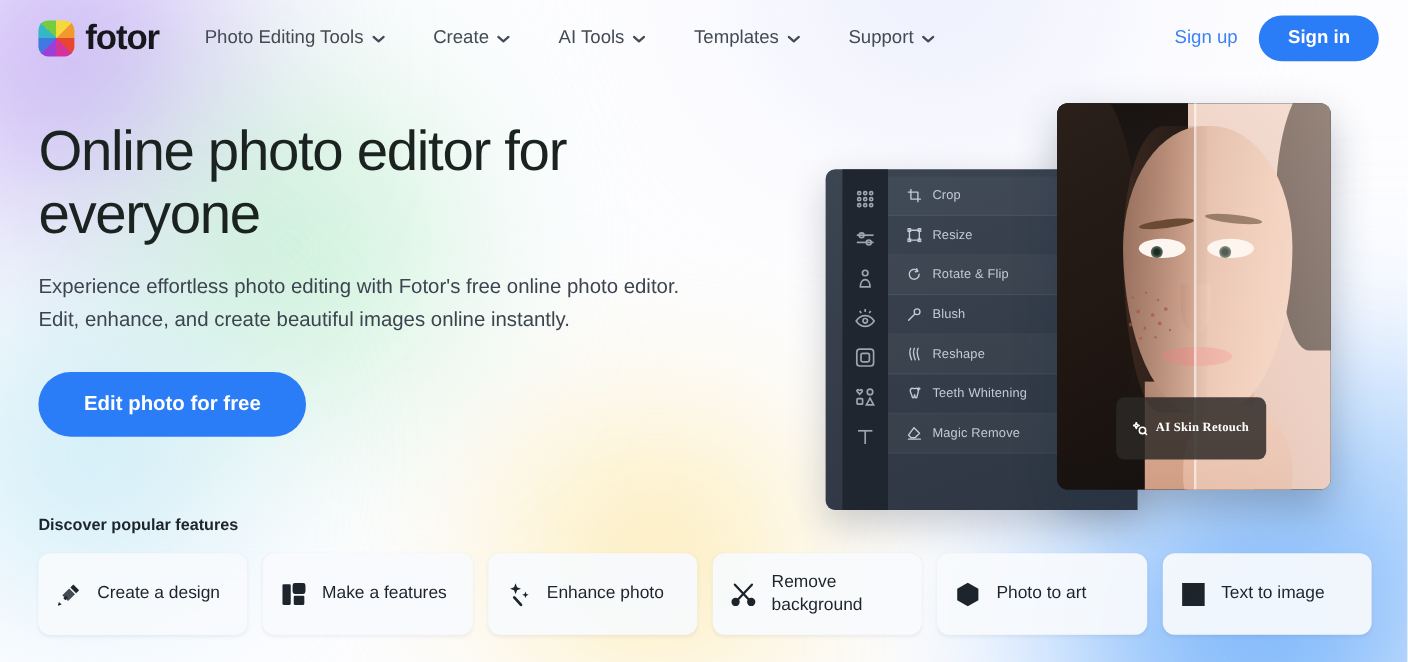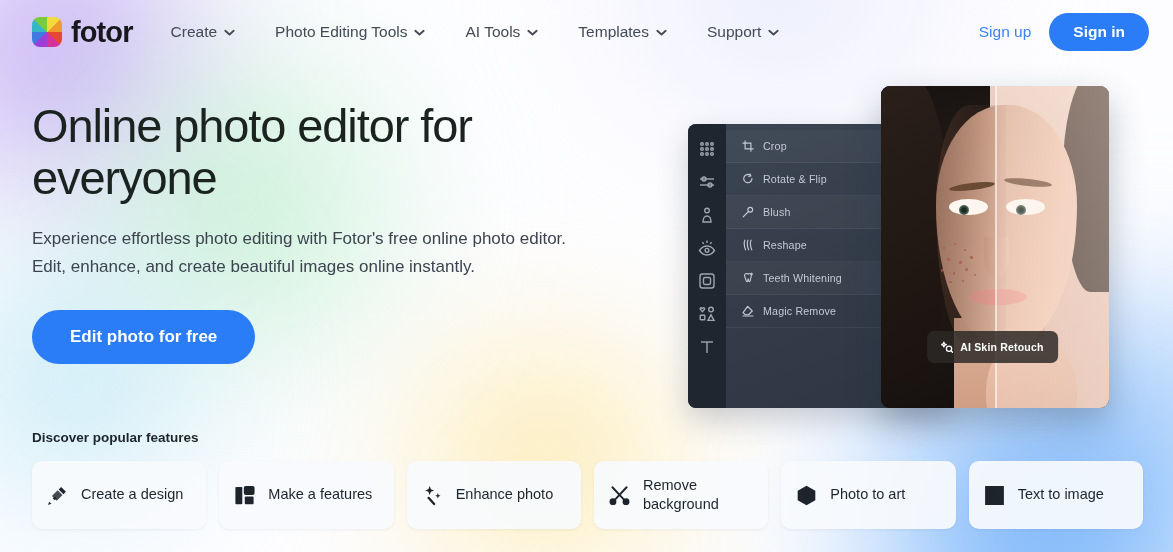--- a/index.html
+++ b/index.html
@@ -92,26 +92,27 @@
     margin-top: 30px; display: inline-block;
     background: #2a7cf7; color: #fff;
     font-size: 17px; font-weight: 700;
     border: none; border-radius: 30px;
     padding: 17px 38px; cursor: pointer; font-family: inherit;
   }
 
   
   .mockup { position: absolute; z-index: 15; left: 688px; top: 124px; }
   .editor-panel {
-    position: absolute; left: 0; top: 0;
+    position: absolute; left: 0; top: 17px;
     width: 260px; height: 284px;
     border-radius: 8px 0 0 8px;
     background: linear-gradient(160deg, #3c4552 0%, #333c48 55%, #2d3642 100%);
     display: flex; overflow: hidden;
     box-shadow: 0 12px 30px rgba(30,40,60,0.22);
+    padding-left: 14px;
   }
   .rail {
     width: 38px; flex: none; background: #20262f;
     display: flex; flex-direction: column; align-items: center;
     padding-top: 16px; gap: 15px;
   }
   .rail-ic { width: 18px; height: 18px; opacity: .72; display: block; }
   .rail-ic * { stroke: #cfd6e0; fill: none; stroke-width: 1.4; }
   .rail-ic .fil { fill: #cfd6e0; stroke: none; }
   .tool-list { flex: 1; padding: 6px 0 0 0; display: flex; flex-direction: column; }
@@ -184,23 +185,23 @@
     background: rgba(170,88,70,0.75); }
   .ph-split { position: absolute; left: 50%; top: 0; width: 1.5px; height: 100%;
     background: rgba(255,255,255,0.55); }
   .ph-overlay-right { position: absolute; left: 50%; top: 0; width: 50%; height: 100%;
     background: linear-gradient(90deg, rgba(255,240,232,0.22), rgba(255,245,238,0.34)); }
 
   .ai-badge {
     position: absolute; left: 50%; top: 76%; transform: translateX(-52%);
     display: flex; align-items: center; gap: 7px;
     background: rgba(44,40,38,0.84);
-    border-radius: 7px; padding: 10px 14px;
+    border-radius: 7px; padding: 20px 14px;
     font-size: 10.5px; font-weight: 700; color: #fff; letter-spacing: .2px;
-    white-space: nowrap; cursor: pointer;
+    white-space: nowrap; cursor: pointer; font-family: Liberation Serif, serif;
   }
   .badge-ic { width: 12px; height: 12px; display: block; flex: none; }
   .badge-ic * { stroke: #fff; fill: none; stroke-width: 1.5;
     stroke-linecap: round; stroke-linejoin: round; }
 
   
   .features { position: absolute; z-index: 22; left: 32px; top: 430px; right: 30px; }
   .features-title { font-size: 13.5px; font-weight: 700; color: #1d242c; }
   .cards { display: flex; gap: 13px; margin-top: 16px; }
   .card {
@@ -233,27 +234,27 @@
   </div>
 
   <header>
     <div class="brand">
       <span class="brand-mark"></span>
       <span class="brand-name">fotor</span>
     </div>
 
     <nav class="main-nav">
       <div class="nav-item">
-        <span>Create</span>
+        <span>Photo Editing Tools</span>
         <svg class="chev" viewBox="0 0 12 8">
             <path d="M1.2 2 6 6.3 10.8 2"></path>
           </svg>
       </div>
       <div class="nav-item">
-        <span>Photo Editing Tools</span>
+        <span>Create</span>
         <svg class="chev" viewBox="0 0 12 8">
             <path d="M1.2 2 6 6.3 10.8 2"></path>
           </svg>
       </div>
       <div class="nav-item">
         <span>AI Tools</span>
         <svg class="chev" viewBox="0 0 12 8">
             <path d="M1.2 2 6 6.3 10.8 2"></path>
           </svg>
       </div>
@@ -333,20 +334,30 @@
         </svg>
       </div>
 
       <div class="tool-list">
         <div class="tool-row">
           <svg class="tool-ic" viewBox="0 0 14 14">
             <path d="M3.6 1v9.4H13"></path>
               <path d="M1 3.6h9.4V13"></path>
           </svg>
           <span>Crop</span>
+        </div>
+        <div class="tool-row">
+          <svg class="tool-ic" viewBox="0 0 14 14">
+            <rect x="2.2" y="2.2" width="9.6" height="9.6"></rect>
+            <rect x="0.7" y="0.7" width="2.6" height="2.6"></rect>
+              <rect x="10.7" y="0.7" width="2.6" height="2.6"></rect>
+            <rect x="0.7" y="10.7" width="2.6" height="2.6"></rect>
+              <rect x="10.7" y="10.7" width="2.6" height="2.6"></rect>
+          </svg>
+          <span>Resize</span>
         </div>
         <div class="tool-row">
           <svg class="tool-ic" viewBox="0 0 14 14">
             <path d="M11.6 6.4A4.8 4.8 0 1 1 9.6 2.6"></path>
               <path d="M9.2 1.1 10.4 3.5 7.9 4"></path>
           </svg>
           <span>Rotate &amp; Flip</span>
         </div>
         <div class="tool-row">
           <svg class="tool-ic" viewBox="0 0 14 14">

